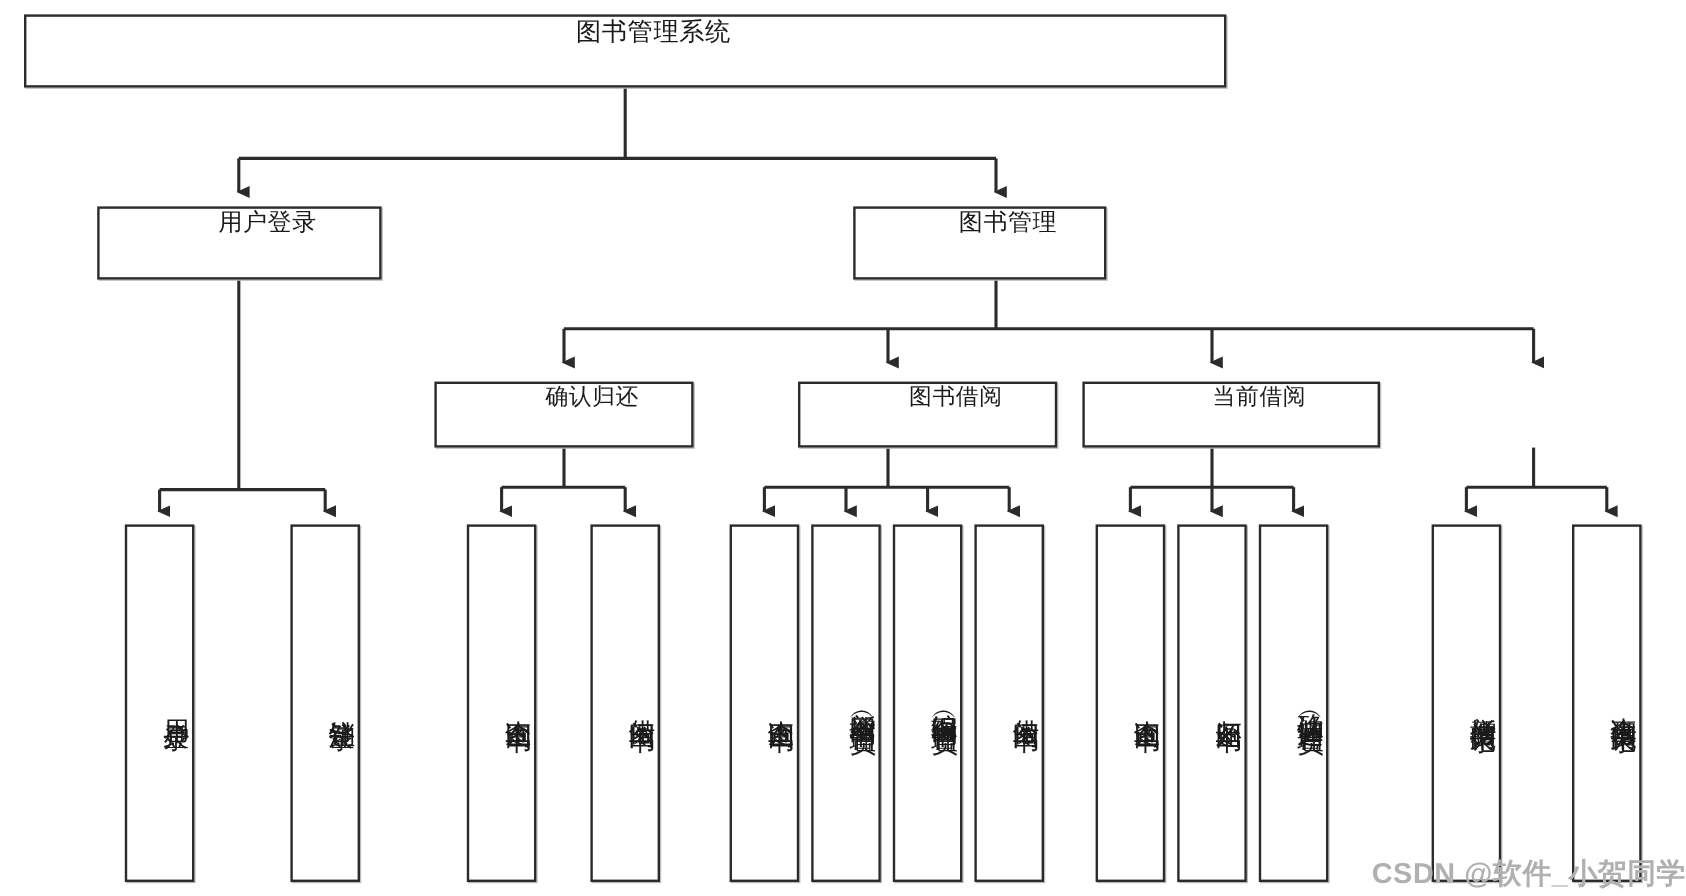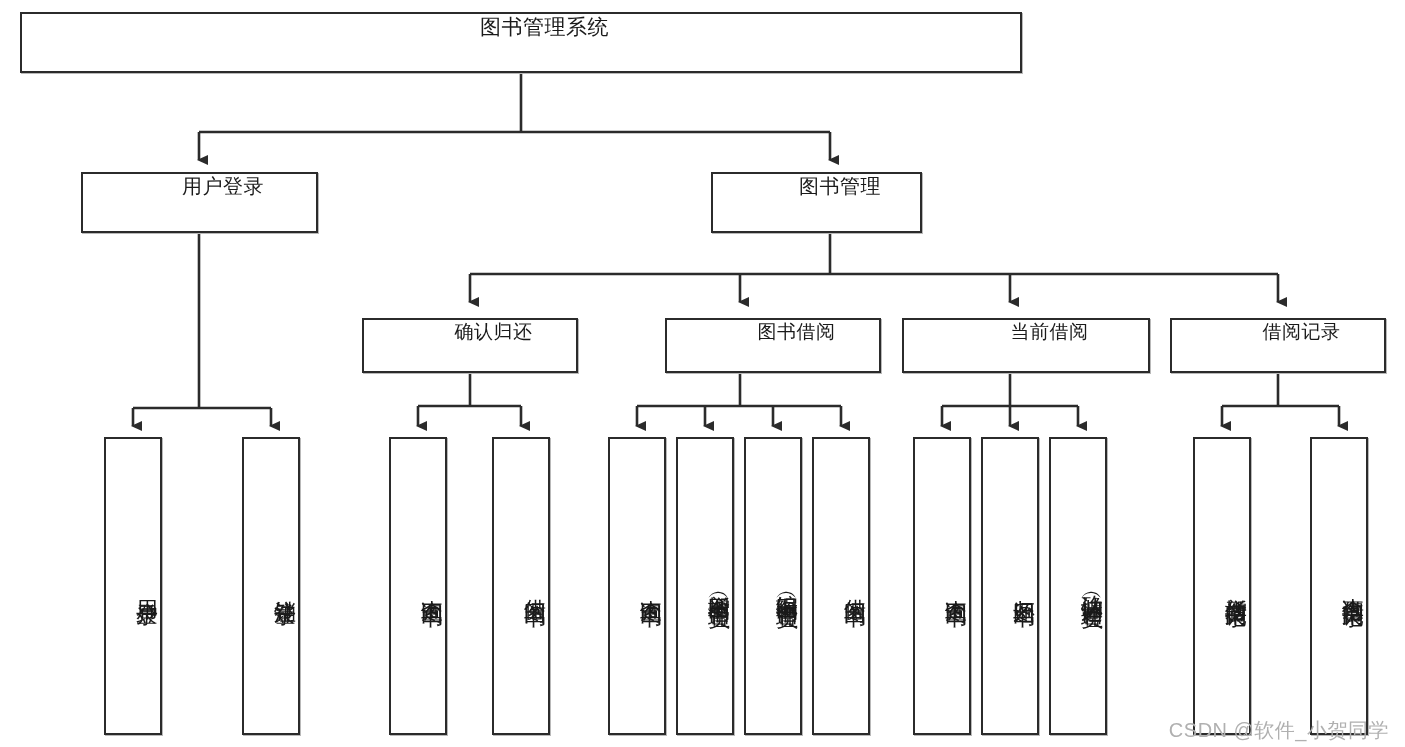--- a/index.html
+++ b/index.html
@@ -43,26 +43,27 @@
   .leaf .lbl{
     writing-mode:vertical-rl;
     text-orientation:upright;
     font-size:22px;
     line-height:1.22;
     letter-spacing:2px;
     white-space:nowrap;
   }
   .watermark{
     position:absolute;
-    right:16px;
+    right:0;
     bottom:3px;
-    font-size:20px;
+    font-size:24px;
     color:#b0b0b0;
     letter-spacing:0.5px;
     white-space:nowrap;
+    font-weight:bold;
   }
 </style>
 </head>
 <body>
 
 <div id="canvas">
 
   <svg class="edges" viewBox="0 0 1405 747">
     <defs>
       <marker id="arrow" markerWidth="12" markerHeight="12" refX="5" refY="9" orient="auto" markerUnits="userSpaceOnUse">
@@ -126,23 +127,20 @@
 
   <div class="node h3" style="left:362px;top:318px;width:216px;height:55px;">
     <span class="lbl">确认归还</span>
   </div>
   <div class="node h3" style="left:632px;top:318px;width:216px;height:55px;margin-left:33px;">
     <span class="lbl">图书借阅</span>
   </div>
   <div class="node h3" style="left:902px;top:318px;width:248px;height:55px;">
     <span class="lbl">当前借阅</span>
   </div>
-  <div class="node h3" style="left:1170px;top:318px;width:216px;height:55px;">
-    <span class="lbl">借阅记录</span>
-  </div>
 
   <div class="node leaf" style="left:104px;top:437px;width:58px;height:298px;">
     <span class="lbl">用户登录</span>
   </div>
   <div class="node leaf" style="left:242px;top:437px;width:58px;height:298px;">
     <span class="lbl">注销登录</span>
   </div>
 
   <div class="node leaf" style="left:389px;top:437px;width:58px;height:298px;">
     <span class="lbl">查询图书</span>

